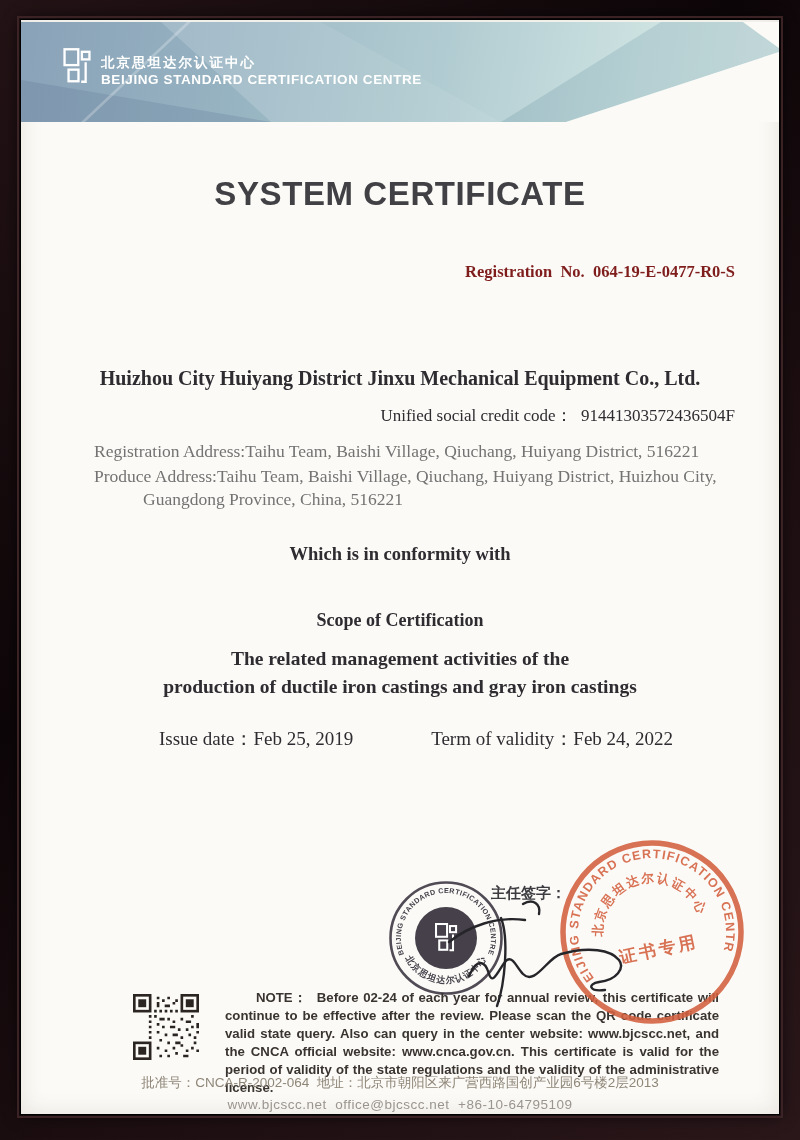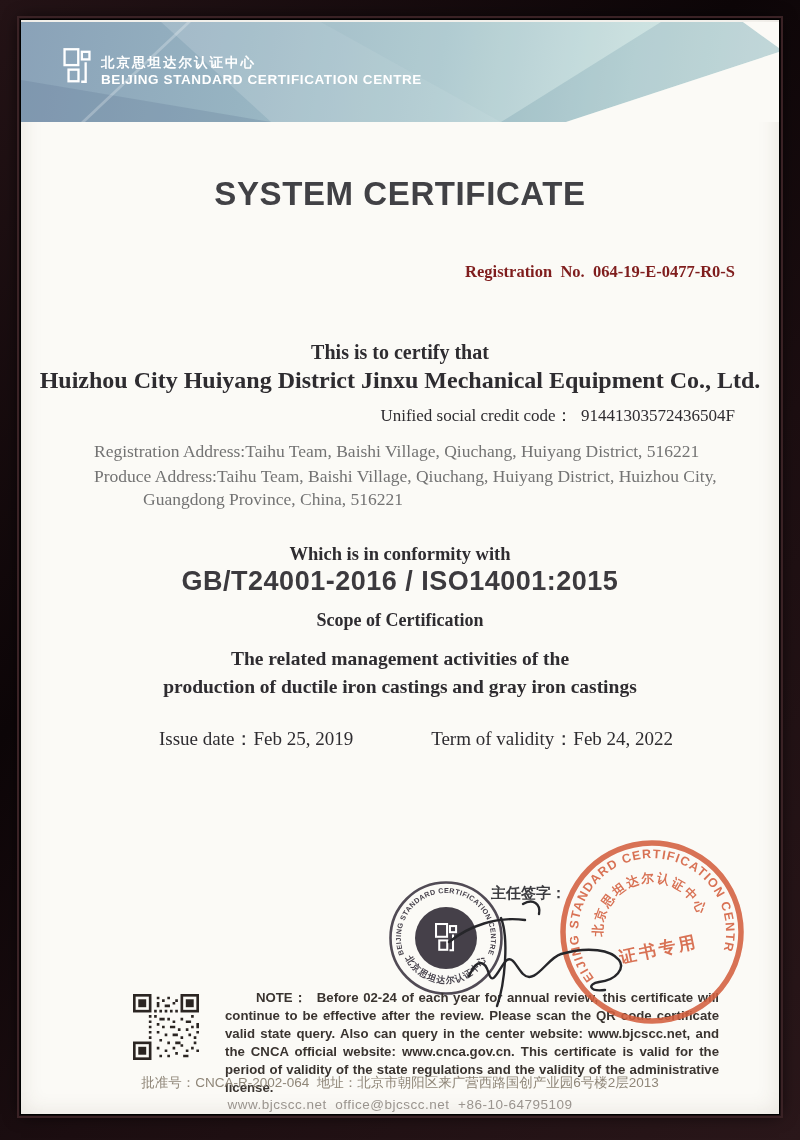--- a/index.html
+++ b/index.html
@@ -10,21 +10,21 @@
   .band svg.facets{position:absolute;inset:0;width:100%;height:100%;}
   .band .logo{position:absolute;left:42px;top:26px;}
   .band .orgtext{position:absolute;left:80px;top:33px;color:#ffffff;font-family:"Liberation Sans",sans-serif;line-height:1.25;}
   .band .org-cn{font-size:13.5px;letter-spacing:2px;font-weight:600;}
   .band .org-en{font-size:13.5px;letter-spacing:.6px;font-weight:700;}
   
   .title{position:absolute;left:0;top:158px;width:758px;text-align:center;font-family:"Liberation Sans",sans-serif;font-weight:800;font-size:33px;line-height:31px;color:#414145;letter-spacing:.6px;}
   .regline{position:absolute;right:44px;top:242px;font-weight:700;font-size:16.5px;color:#7f1d1d;white-space:pre;}
   .certline{position:absolute;left:0;width:758px;text-align:center;color:#2e2c30;}
   .intro{top:321px;font-weight:700;font-size:20px;}
-  .company{top:347px;font-weight:700;font-size:24px;}
+  .company{top:347px;font-weight:700;font-size:20px;}
   .credit{position:absolute;right:44px;top:384px;font-size:17px;color:#2e2c30;white-space:pre;}
   .addr{position:absolute;left:73px;font-size:17.5px;color:#737373;}
   .addr.l1{top:421px;}
   .addr.l2{top:446px;}
   .addr.l3{top:469px;left:122px;text-align:center;}
   .conf{top:524px;font-weight:700;font-size:18.5px;}
   .gbcode{top:546px;font-family:"Liberation Sans",sans-serif;font-weight:800;font-size:27px;color:#3c3a3e;letter-spacing:.5px;}
   .scopetitle{top:590px;font-weight:700;font-size:18px;}
   .scope1{top:628px;font-weight:700;font-size:19.5px;}
   .scope2{top:656px;font-weight:700;font-size:19.5px;}
@@ -72,29 +72,27 @@
         <div class="org-en">BEIJING STANDARD CERTIFICATION CENTRE</div>
       </div>
     </div>
 
     <div class="title">
       <div>SYSTEM CERTIFICATE</div>
     </div>
 
     <div class="regline">Registration  No.  064-19-E-0477-R0-S</div>
 
-    <div class="certline intro">This is to certify that</div>
     <div class="certline company">Huizhou City Huiyang District Jinxu Mechanical Equipment Co., Ltd.</div>
     <div class="credit">Unified social credit code：  91441303572436504F</div>
     <div class="addr l1">Registration Address:Taihu Team, Baishi Village, Qiuchang, Huiyang District, 516221</div>
     <div class="addr l2">Produce Address:Taihu Team, Baishi Village, Qiuchang, Huiyang District, Huizhou City,</div>
     <div class="addr l3">Guangdong Province, China, 516221</div>
 
     <div class="certline conf">Which is in conformity with</div>
-    <div class="certline gbcode">GB/T24001-2016 / ISO14001:2015</div>
     <div class="certline scope1">The related management activities of the</div>
     <div class="certline scopetitle">Scope of Certification</div>
     <div class="certline scope2">production of ductile iron castings and gray iron castings</div>
 
     <div class="dates">
       <div><span>Issue date：</span><span>Feb 25, 2019</span></div>
       <div><span>Term of validity：</span><span>Feb 24, 2022</span></div>
     </div>
 
     <svg class="darkseal" width="120" height="120" viewBox="0 0 120 120">

